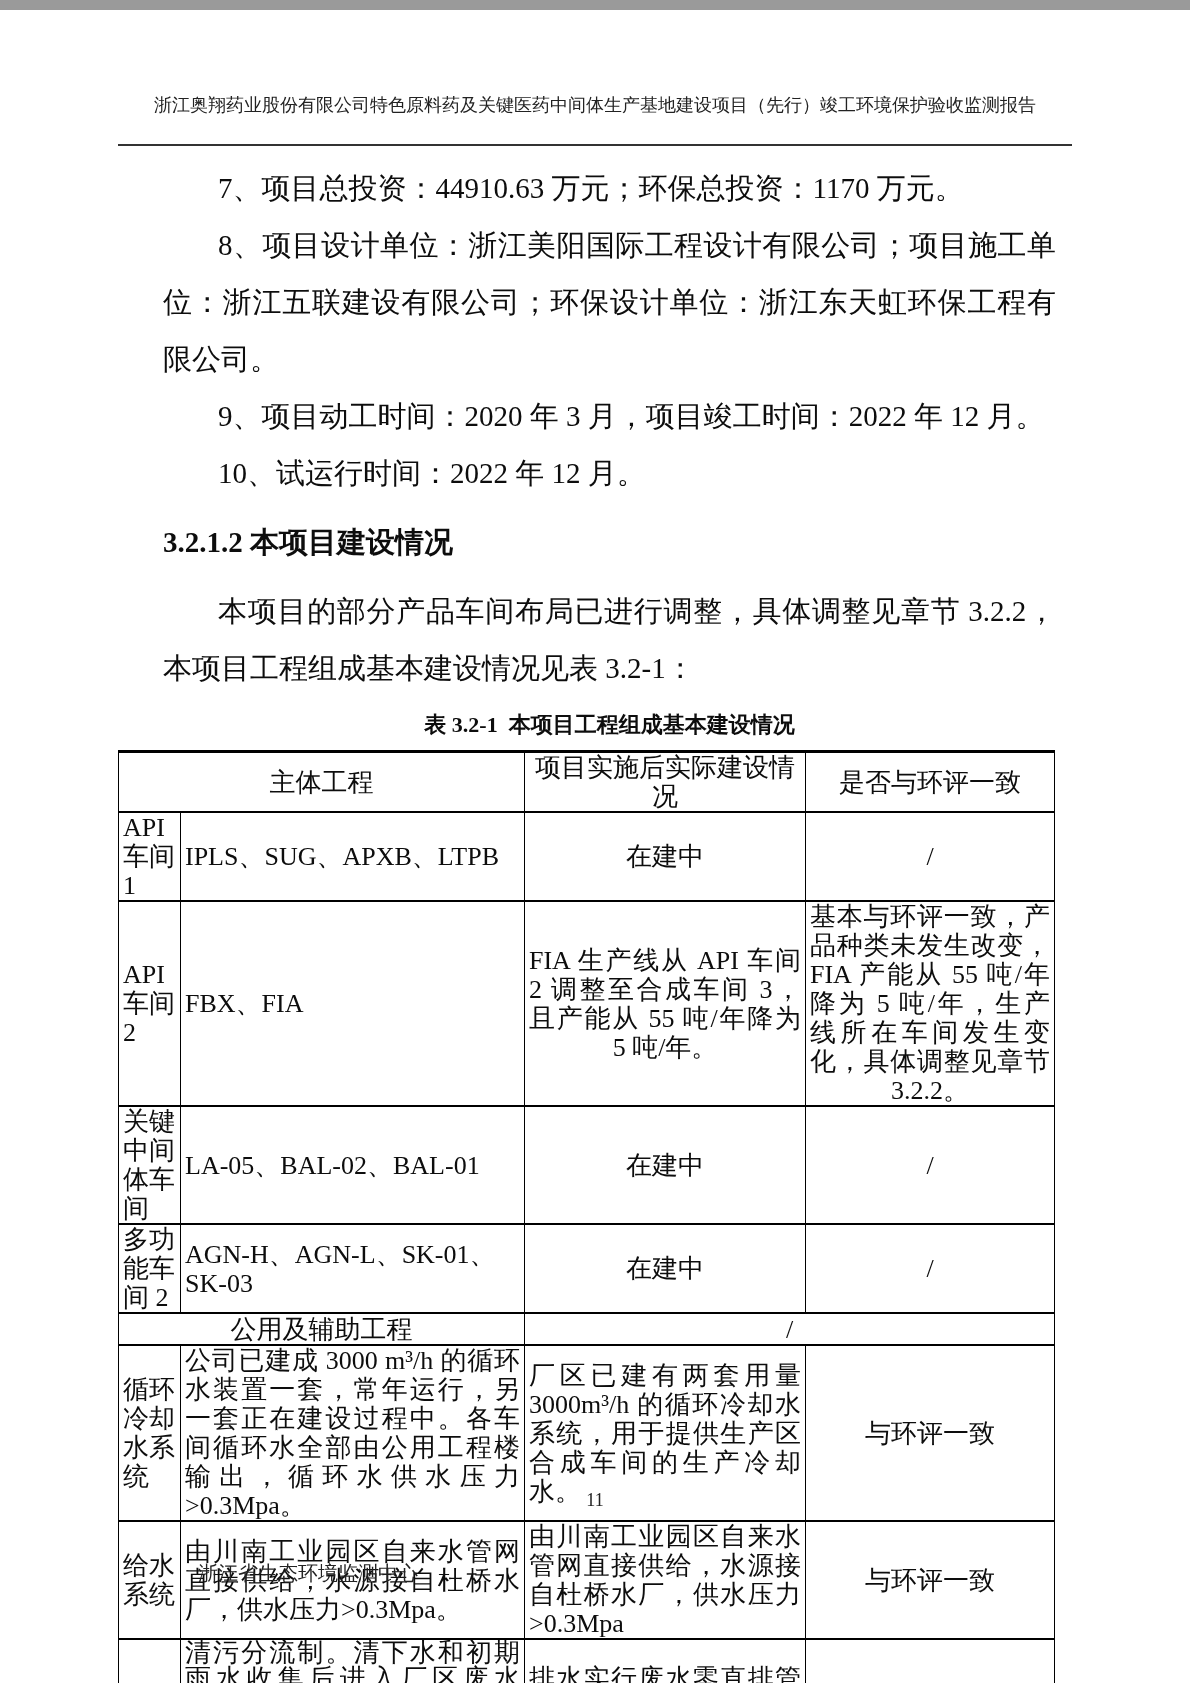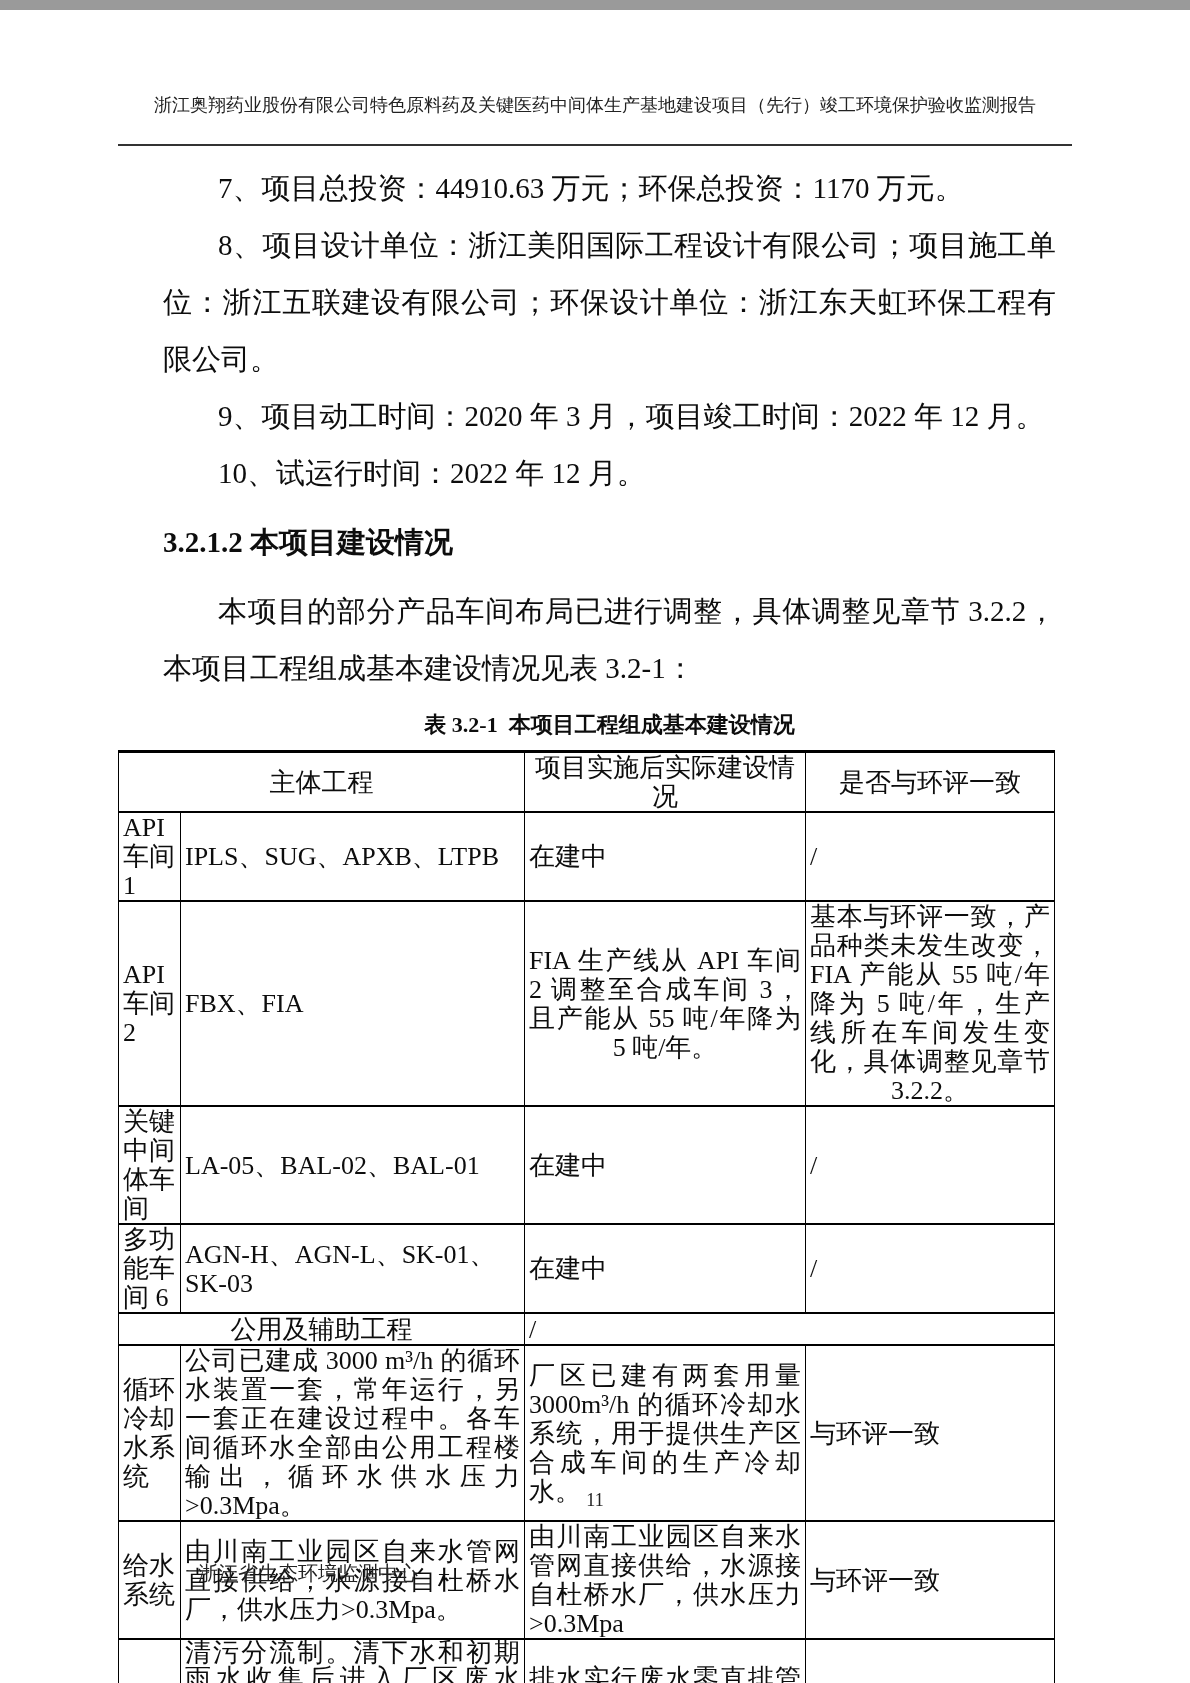--- a/index.html
+++ b/index.html
@@ -53,21 +53,21 @@
     border-top:2px solid #000;border-bottom:2px solid #000;
     padding:0 4px;vertical-align:middle;
     font-weight:normal;overflow:hidden;
   }
   table.construction tr>*:first-child{border-left:1px solid #000;}
   table.construction tr>*:last-child{border-right:1px solid #000;}
   th.hd{font-weight:bold;text-align:center;}
   td.lbl{text-align:left;padding:0 1px;}
   td.scope{text-align:left;}
   td.scope-par{text-align:justify;}
-  td.center{text-align:left;}
+  td.center{text-align:center;}
   td.flow-center{text-align:justify;text-align-last:center;}
   td.sec-label{font-weight:bold;text-align:center;}
   
   tr.rh-hdr>*{height:41px;}
   tr.rh1>*{height:59px;}
   tr.rh2>*{height:157px;}
   tr.rh3>*{height:100px;}
   tr.rh4>*{height:61px;}
   tr.rh-sec>*{height:30px;}
   tr.rh6>*{height:127px;}
@@ -129,21 +129,21 @@
         <td class="flow-center">FIA 生产线从 API 车间 2 调整至合成车间 3，且产能从 55 吨/年降为 5 吨/年。</td>
         <td class="flow-center">基本与环评一致，产品种类未发生改变，FIA 产能从 55 吨/年降为 5 吨/年，生产线所在车间发生变化，具体调整见章节 3.2.2。</td>
       </tr>
       <tr class="rh3">
         <td class="lbl">关键中间体车间</td>
         <td class="scope">LA-05、BAL-02、BAL-01</td>
         <td class="center">在建中</td>
         <td class="center">/</td>
       </tr>
       <tr class="rh4">
-        <td class="lbl">多功能车间 6</td>
+        <td class="lbl">多功能车间 2</td>
         <td class="scope">AGN-H、AGN-L、SK-01、SK-03</td>
         <td class="center">在建中</td>
         <td class="center">/</td>
       </tr>
       <tr class="rh-sec">
         <td class="sec-label" colspan="2">公用及辅助工程</td>
         <td class="center" colspan="2">/</td>
       </tr>
       <tr class="rh6">
         <td class="lbl">循环冷却水系统</td>

